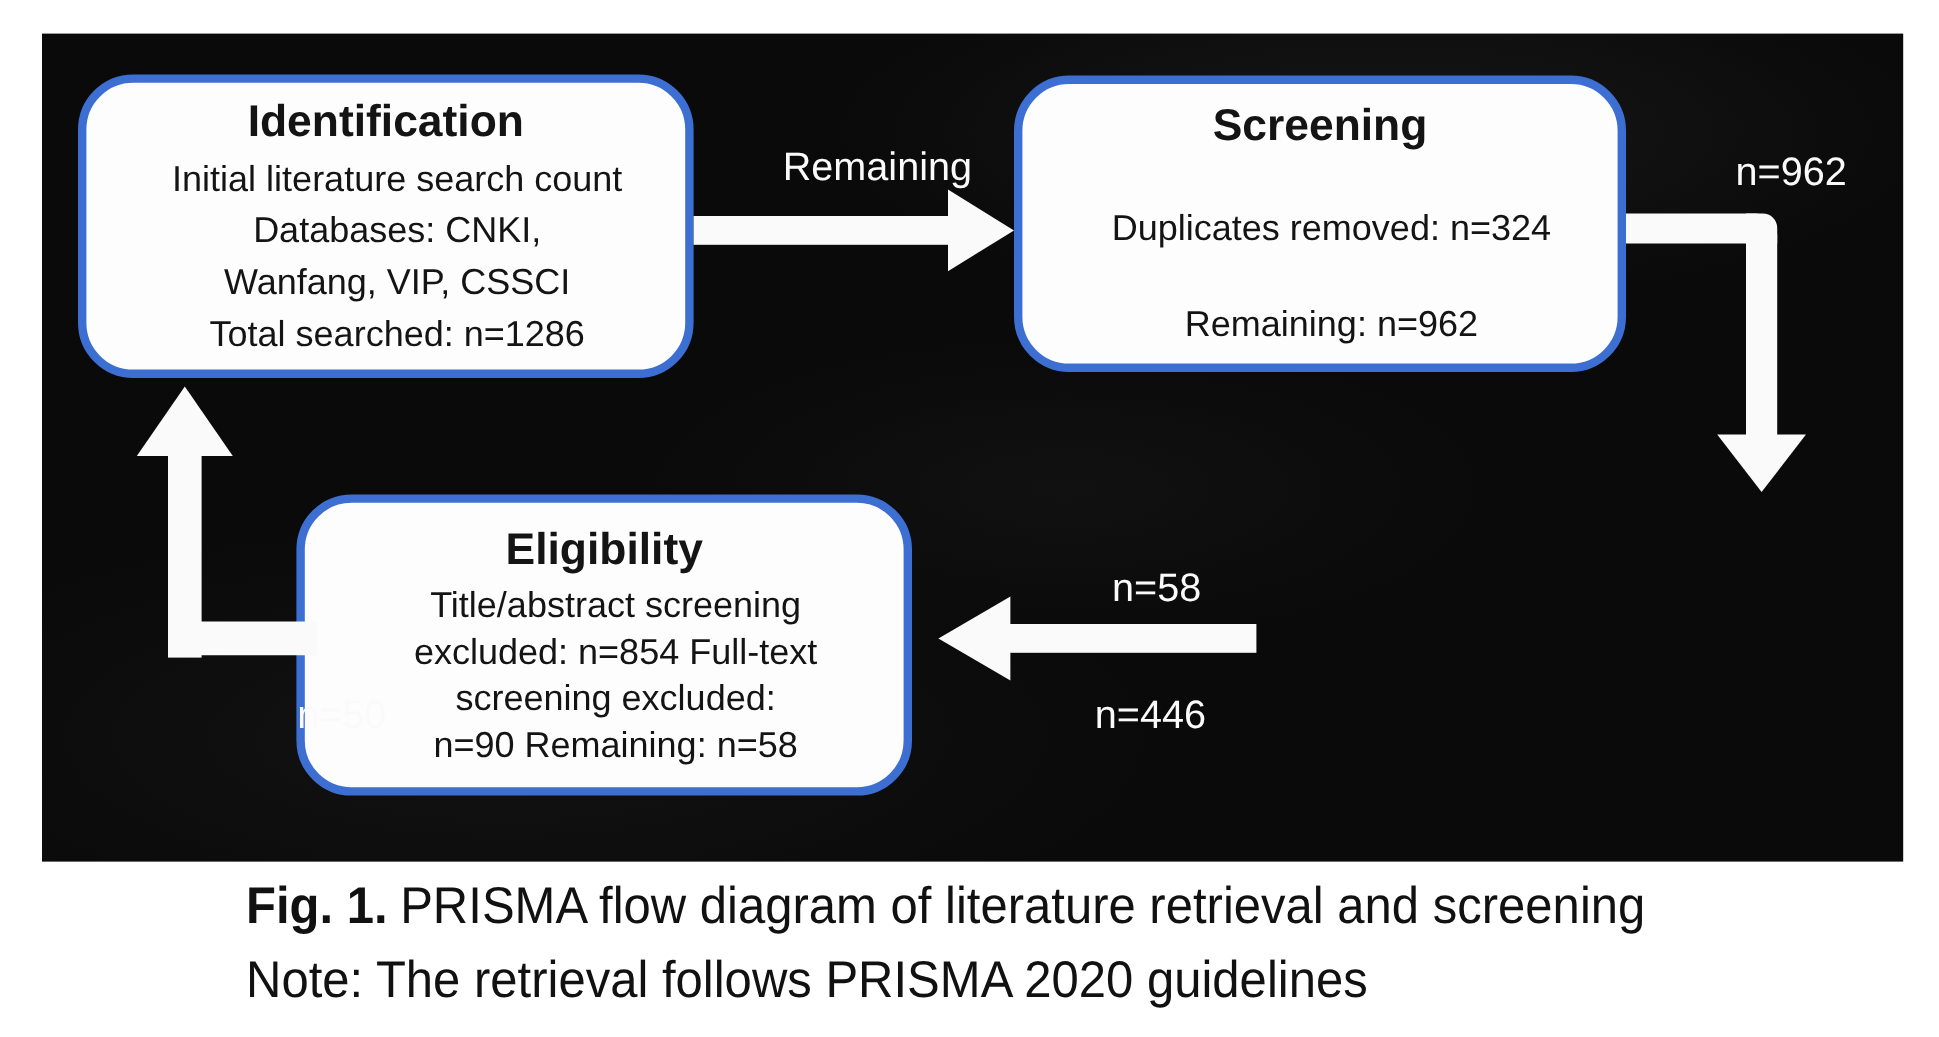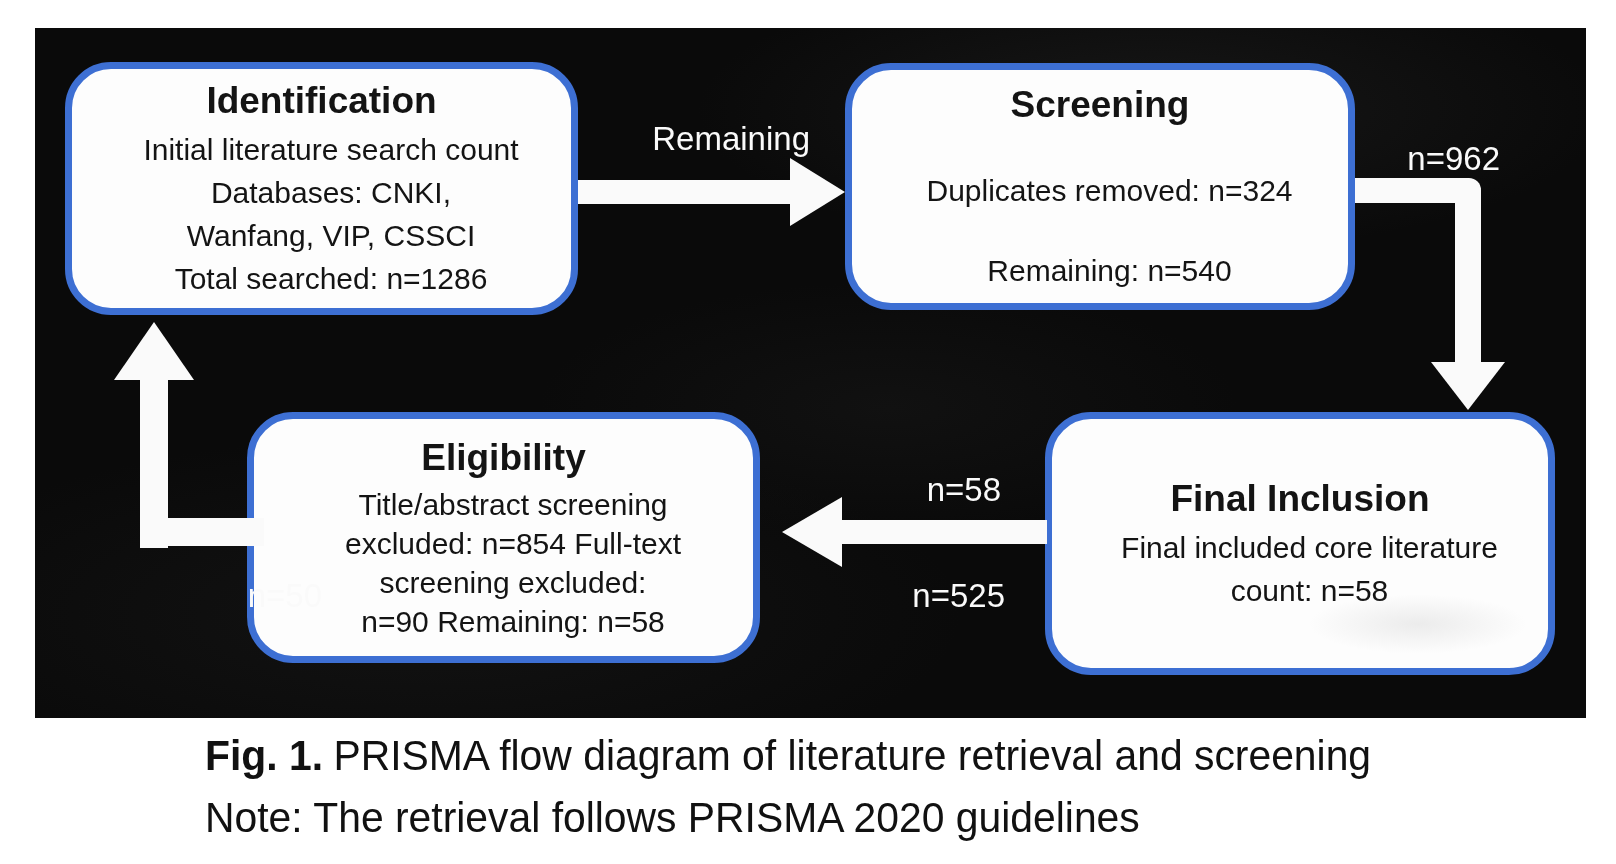--- a/index.html
+++ b/index.html
@@ -78,21 +78,21 @@
   .a4-head   { left: 79px;  top: 294px;
                border-left: 40px solid transparent; border-right: 40px solid transparent;
                border-bottom: 58px solid #fafafa; }
 
   
   .flow-label {
     position: absolute; color: #fafafa;
     font-size: 33px; text-align: right;
   }
   .lbl-remaining { left: 545px;  top: 92px;  width: 230px; }
-  .lbl-n962      { left: 1325px; top: 96px;  width: 140px; margin-top: 16px; }
+  .lbl-n962      { left: 1364px; top: 96px;  width: 140px; }
   .lbl-n58       { left: 826px;  top: 443px; width: 140px; }
   .lbl-n354      { left: 830px;  top: 549px; width: 140px; }
   .lbl-n50       { left: 75px;   top: 549px; width: 212px; }
 
   
   .caption {
     position: absolute; left: 205px; top: 724px;
     font-size: 43px; line-height: 62px; color: #111;
     transform: scaleX(0.95); transform-origin: left top;
     white-space: nowrap;
@@ -111,51 +111,45 @@
       <div class="box-title">Identification</div>
       <div class="box-line">Initial literature search count</div>
       <div class="box-line">Databases: CNKI,</div>
       <div class="box-line">Wanfang, VIP, CSSCI</div>
       <div class="box-line">Total searched: n=1286</div>
     </div>
 
     <div class="box box-screening">
       <div class="box-title">Screening</div>
       <div class="box-line">Duplicates removed: n=324</div>
-      <div class="box-line">Remaining: n=540</div>
+      <div class="box-line">Remaining: n=962</div>
     </div>
 
     <div class="box box-eligibility">
       <div class="box-title">Eligibility</div>
       <div class="box-line">Title/abstract screening</div>
       <div class="box-line">excluded: n=854 Full-text</div>
       <div class="box-line">screening excluded:</div>
       <div class="box-line">n=90 Remaining: n=58</div>
     </div>
 
-    <div class="box box-final">
-      <div class="box-title">Final Inclusion</div>
-      <div class="box-line">Final included core literature</div>
-      <div class="box-line">count: n=58</div>
-      <div class="smudge"></div>
-    </div>
 
     <div class="arrow-part a1-shaft"></div>
     <div class="tri a1-head"></div>
     <div class="flow-label lbl-remaining">Remaining</div>
 
     <div class="arrow-part a2-hshaft"></div>
     <div class="arrow-part a2-vshaft"></div>
     <div class="tri a2-head"></div>
     <div class="flow-label lbl-n962">n=962</div>
 
     <div class="arrow-part a3-shaft"></div>
     <div class="tri a3-head"></div>
     <div class="flow-label lbl-n58">n=58</div>
-    <div class="flow-label lbl-n354">n=525</div>
+    <div class="flow-label lbl-n354">n=446</div>
 
     <div class="arrow-part a4-vshaft"></div>
     <div class="arrow-part a4-hshaft"></div>
     <div class="tri a4-head"></div>
     <div class="flow-label lbl-n50">n=50</div>
 
   </div>
 
   <div class="caption">
     <div>

